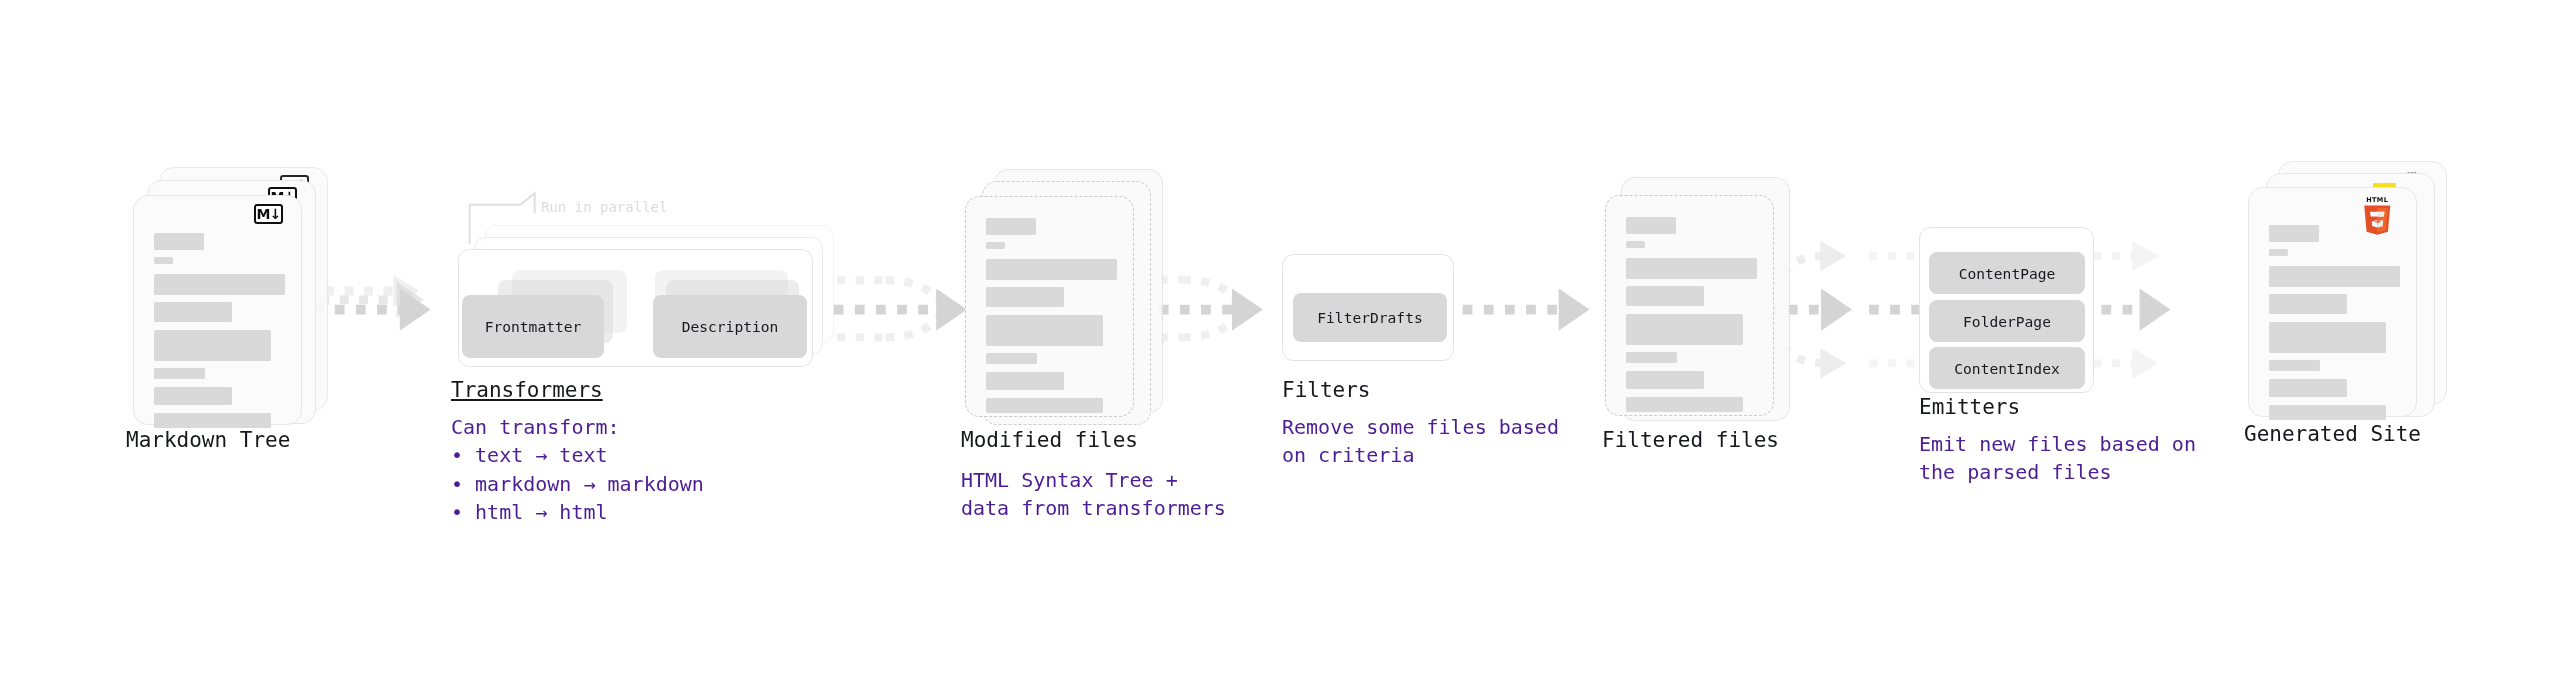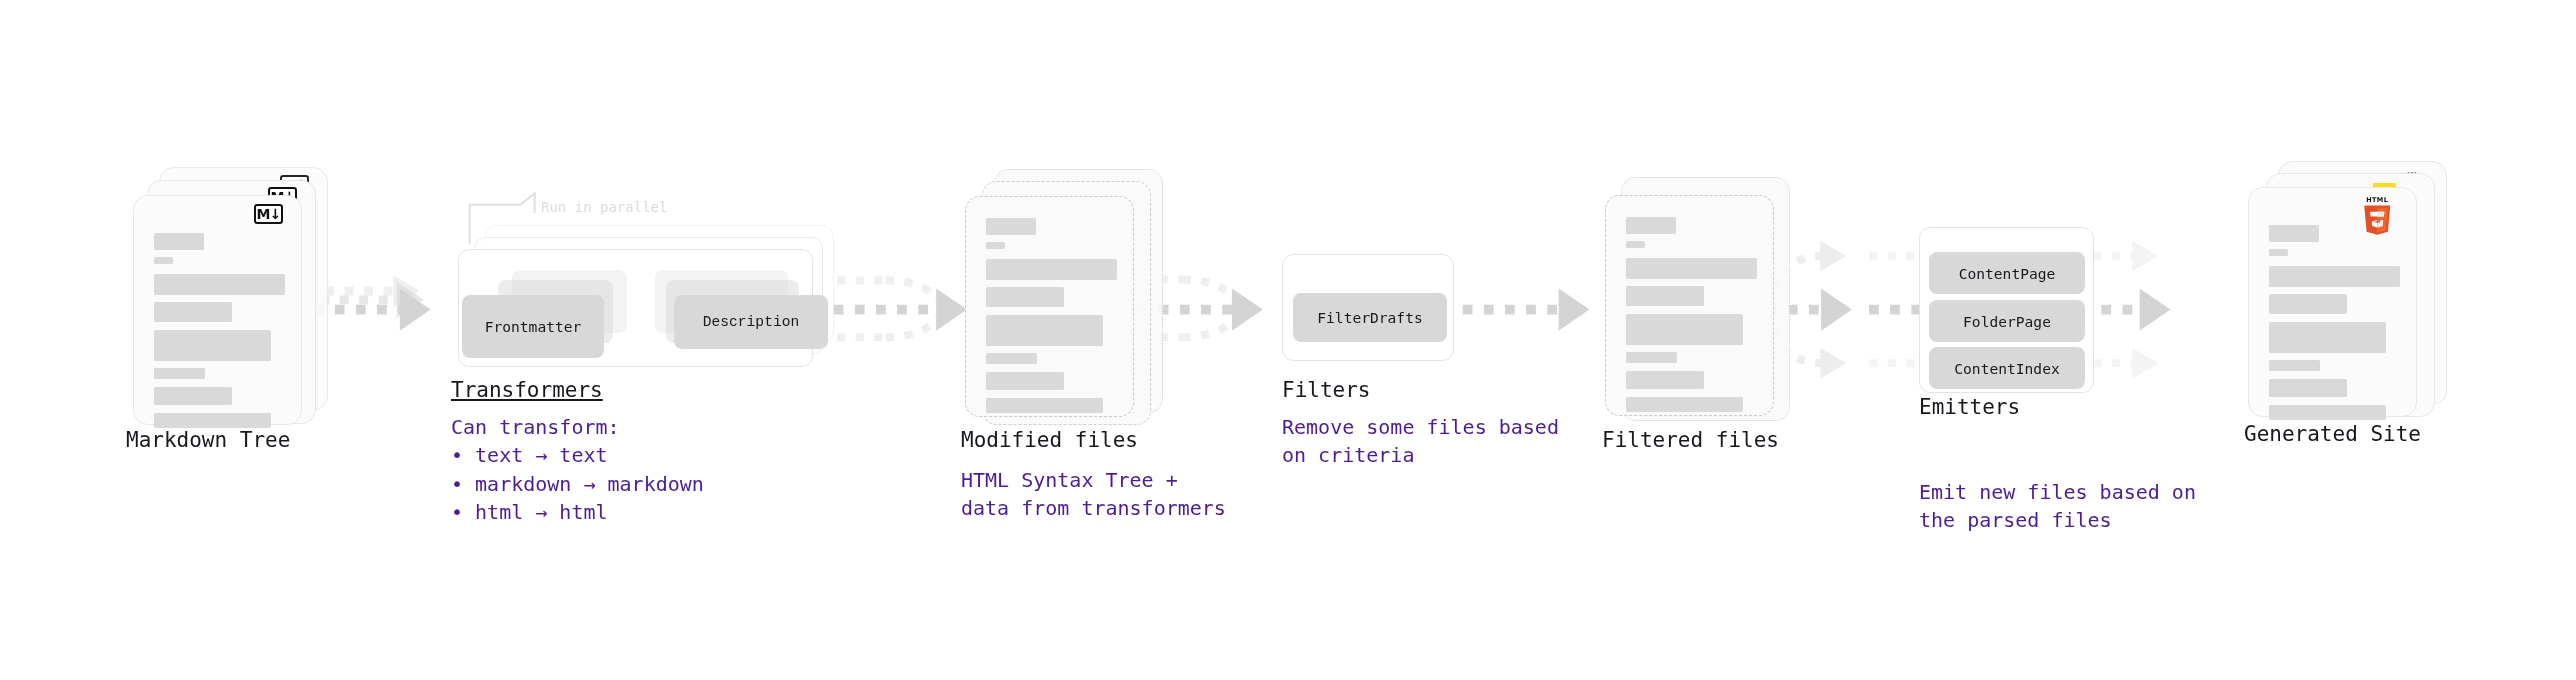--- a/index.html
+++ b/index.html
@@ -239,21 +239,21 @@
     <div class="panel" style="left:474px;top:237px;width:349px;height:118px;opacity:.7;"></div>
     <div class="panel" style="left:458px;top:249px;width:355px;height:118px;"></div>
 
     <div class="pill" style="left:512px;top:254px;width:115px;height:63px;opacity:.30;"></div>
     <div class="pill" style="left:655px;top:254px;width:133px;height:63px;opacity:.30;"></div>
 
     <div class="pill" style="left:498px;top:264px;width:115px;height:63px;opacity:.48;"></div>
     <div class="pill" style="left:666px;top:264px;width:133px;height:63px;opacity:.48;"></div>
 
     <div class="pill" style="left:462px;top:279px;width:142px;height:63px;">Frontmatter</div>
-    <div class="pill" style="left:674px;top:279px;width:154px;height:54px;font-family:Liberation Mono, monospace;">Description</div>
+    <div class="pill" style="left:653px;top:279px;width:154px;height:63px;">Description</div>
 
     <div class="parallel-label" style="left:541px;top:199px;">Run in parallel</div>
   </div>
 
   <div class="caption-title" style="left:451px;top:378px;text-decoration:underline;">Transformers</div>
   <div class="caption-sub" style="left:451px;top:413px;">Can transform:
   • text → text
   • markdown → markdown
   • html → html</div>
 
@@ -302,21 +302,21 @@
   </div>
   <div class="caption-title" style="left:1602px;top:428px;">Filtered files</div>
 
   <div>
     <div class="panel" style="left:1919px;top:227px;width:175px;height:166px;"></div>
     <div class="pill" style="left:1929px;top:236px;width:156px;height:42px;">ContentPage</div>
     <div class="pill" style="left:1929px;top:284px;width:156px;height:42px;">FolderPage</div>
     <div class="pill" style="left:1929px;top:331px;width:156px;height:42px;">ContentIndex</div>
   </div>
   <div class="caption-title" style="left:1919px;top:395px;">Emitters</div>
-  <div class="caption-sub" style="left:1919px;top:430px;margin-top:48px;">Emit new files based on
+  <div class="caption-sub" style="left:1919px;top:430px;">Emit new files based on
 the parsed files</div>
 
   <div class="card-stack">
 
     <div class="card" style="left:2278px;top:161px;width:169px;height:244px;"></div>
     <div class="css-badge" style="left:2401px;top:171px;">
       <svg width="21" height="9" viewBox="0 0 26 11">
         <text x="13" y="6" font-size="6" font-weight="bold" text-anchor="middle" font-family="DejaVu Sans, sans-serif" fill="#111">CSS</text>
         <rect x="1" y="7.5" width="24" height="3" fill="#2965f1"></rect>
       </svg>

